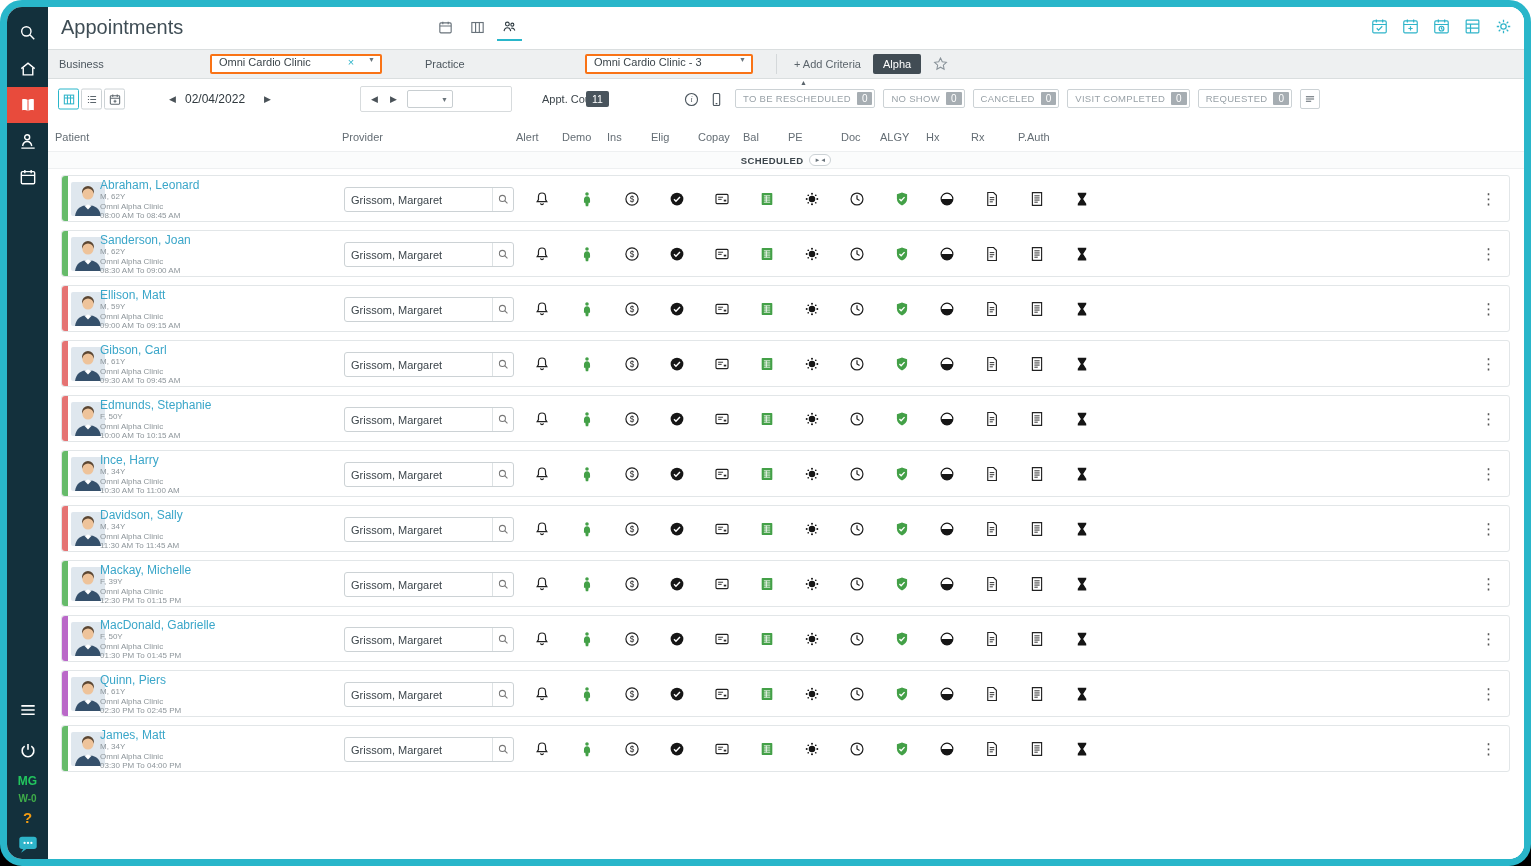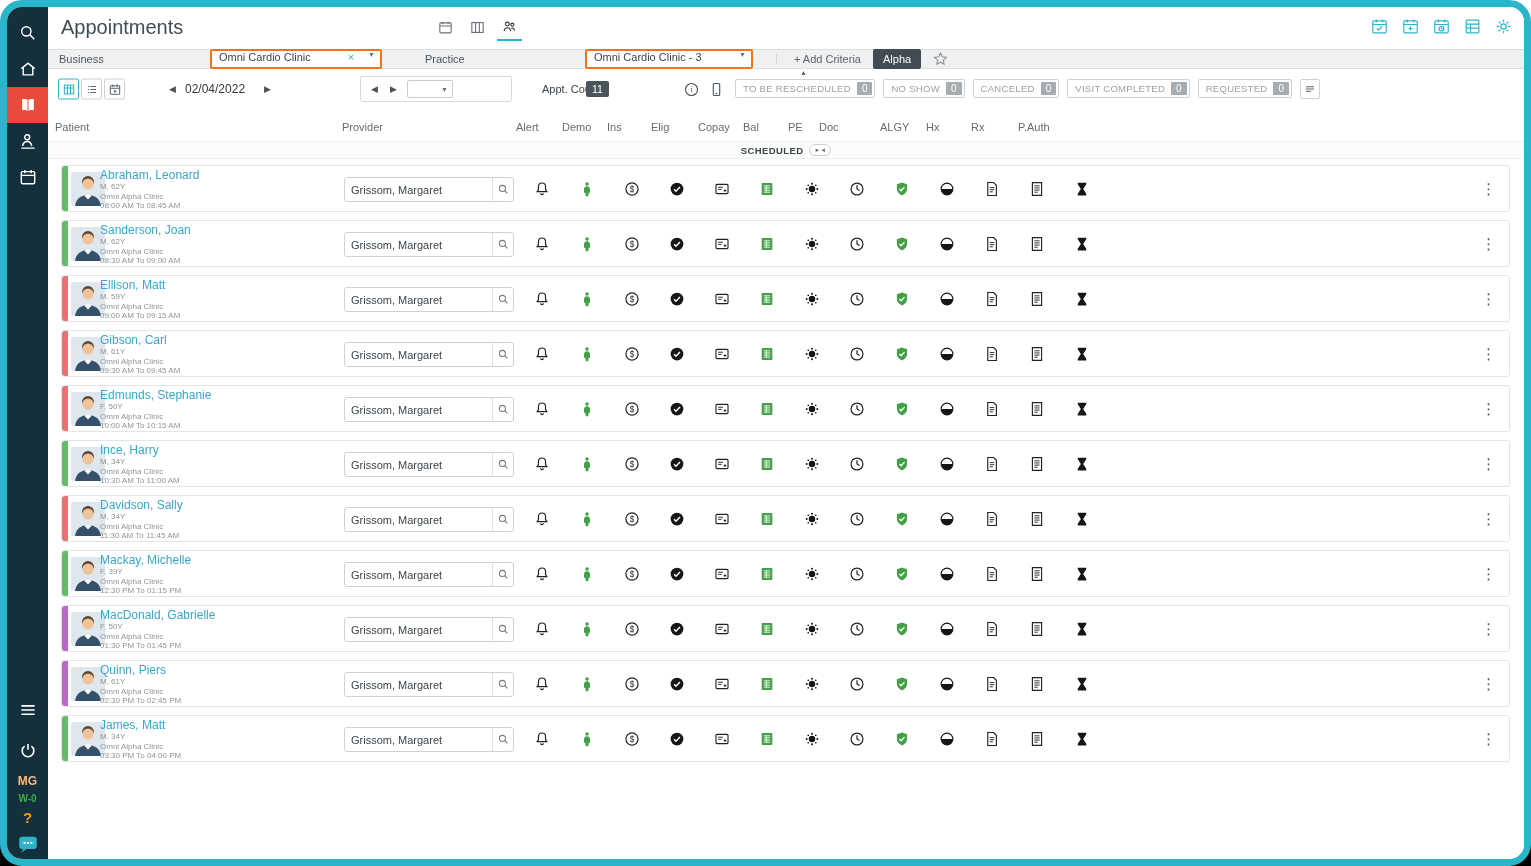--- a/index.html
+++ b/index.html
@@ -12,35 +12,35 @@
   .frame {
     width:1531px; height:866px;
     border:7px solid #29b6ca; border-radius:22px;
     background:#fff; overflow:hidden; display:flex;
   }
   
   .sidebar { width:41px; background:#13303c; display:flex; flex-direction:column; align-items:center; padding-top:8px; flex:none; }
   .sb-icon { width:41px; height:36px; display:flex; align-items:center; justify-content:center; cursor:pointer; }
   .sb-active { background:#e84b3c; }
   .sb-bottom { margin-top:auto; display:flex; flex-direction:column; align-items:center; gap:5px; padding-bottom:2px; }
-  .sb-initials { color:#fdba74; font-size:12px; font-weight:bold; }
+  .sb-initials { color:#22c55e; font-size:12px; font-weight:bold; }
   .sb-wbadge { color:#3fae49; font-size:10px; font-weight:bold; }
   .sb-help { color:#f39c12; font-size:15px; font-weight:bold; }
   
   .main { flex:1; display:flex; flex-direction:column; position:relative; background:#fff; min-width:0; }
   
   .app-header { position:relative; height:42px; background:#fff; flex:none; }
   .page-title { position:absolute; left:13px; top:9px; font-size:20px; color:#3f4d55; }
   .center-toggles { position:absolute; left:385px; top:7px; display:flex; gap:7px; }
   .ht-btn { width:25px; height:27px; display:flex; align-items:center; justify-content:center; cursor:pointer; }
   .ht-active { border-bottom:2px solid #29b6ca; }
   .header-icons { position:absolute; right:10px; top:9px; display:flex; gap:10px; }
   .hi-btn { width:21px; height:21px; display:flex; align-items:center; justify-content:center; cursor:pointer; }
   
-  .filter-bar { position:relative; height:20px; background:#eef0f1; border-top:1px solid #dadedf; border-bottom:1px solid #dadedf; flex:none; }
+  .filter-bar { position:relative; height:30px; background:#eef0f1; border-top:1px solid #dadedf; border-bottom:1px solid #dadedf; flex:none; }
   .fb-item { position:absolute; top:50%; transform:translateY(-50%); }
   .fb-label { font-size:11px; color:#4c565e; }
   .select { background:#fff; border:2px solid #f97316; border-radius:2px; height:20px; display:flex; align-items:flex-start; font-size:11px; color:#3c454b; padding:0 5px 0 7px; cursor:pointer; }
   .clear-x { color:#2eb4c9; margin:0 6px 0 10px; font-size:11px; }
   .caret { color:#6a747b; font-size:7px; margin-left:8px; }
   .vsep { position:absolute; top:4px; bottom:4px; width:1px; background:#d4d8da; }
   .add-criteria { font-size:11px; color:#5b646b; cursor:pointer; }
   .search-btn { background:#414c54; color:#fff; font-size:11px; height:20px; padding:0 10px; border-radius:2px; display:flex; align-items:center; cursor:pointer; }
   
   .toolbar2 { position:relative; height:40px; background:#fff; flex:none; }
@@ -322,21 +322,21 @@
     <div class="col-head">
       <span class="col-label" style="left:7px;">Patient</span>
       <span class="col-label" style="left:294px;margin-top:22px;">Provider</span>
       <span class="col-label" style="left:468px;">Alert</span>
       <span class="col-label" style="left:514px;">Demo</span>
       <span class="col-label" style="left:559px;">Ins</span>
       <span class="col-label" style="left:603px;">Elig</span>
       <span class="col-label" style="left:650px;">Copay</span>
       <span class="col-label" style="left:695px;">Bal</span>
       <span class="col-label" style="left:740px;">PE</span>
-      <span class="col-label" style="left:771px;">Doc</span>
+      <span class="col-label" style="left:793px;">Doc</span>
       <span class="col-label" style="left:832px;">ALGY</span>
       <span class="col-label" style="left:878px;">Hx</span>
       <span class="col-label" style="left:923px;">Rx</span>
       <span class="col-label" style="left:970px;">P.Auth</span>
     </div>
 
     <div class="section-bar sched-bar">
       <span class="section-label">SCHEDULED</span>
       <span class="section-toggle">►◄</span>
     </div>

